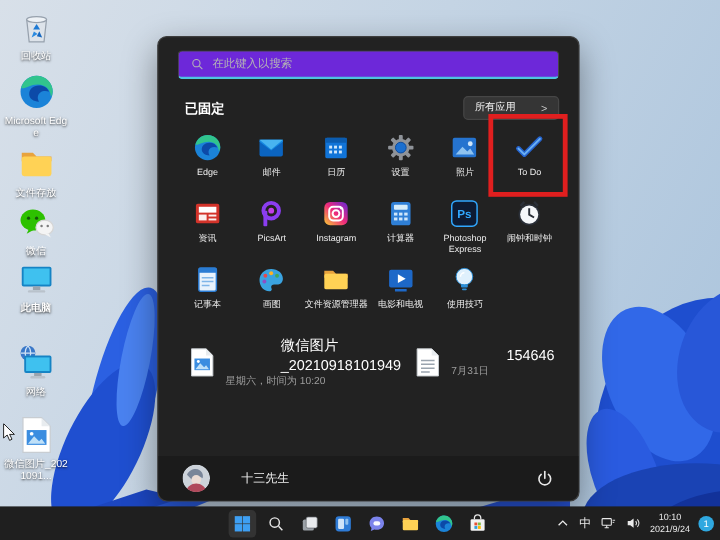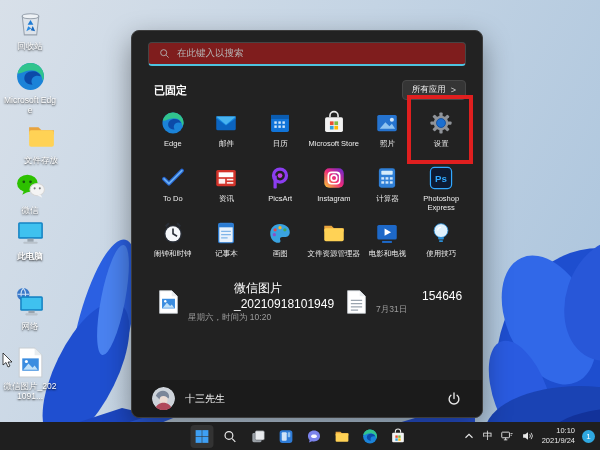--- a/index.html
+++ b/index.html
@@ -13,58 +13,58 @@
   .desk-icon{position:absolute;left:2px;width:56px;display:flex;flex-direction:column;align-items:center;gap:2px;cursor:default;}
   .desk-icon .icon{width:33px;height:33px;}
   .desk-icon .dlabel{font-size:8.5px;color:#fff;text-align:center;line-height:1.2;
     text-shadow:0 1px 2px rgba(0,0,0,.85);word-break:break-all;}
   .icon{display:inline-flex;}
   .icon svg{width:100%;height:100%;display:block;}
   
   .start-menu{position:absolute;left:131px;top:30px;width:352px;height:388px;
     background:#222222;border:1px solid #3d3d3d;border-radius:8px;
     box-shadow:0 10px 28px rgba(0,0,0,.4);display:flex;flex-direction:column;box-sizing:border-box;z-index:5;}
-  .search-box{margin:11px 16px 0;height:21px;background:#7f1d1d;border:1px solid #454545;
+  .search-box{margin:11px 16px 0;height:21px;background:#6d28d9;border:1px solid #454545;
     border-bottom:2px solid #4ec3e0;border-radius:4px;display:flex;align-items:center;gap:7px;
     padding:0 10px;color:#b5b5b5;font-size:9.5px;}
   .search-box .icon{width:11px;height:11px;}
   .pinned-header{display:flex;justify-content:space-between;align-items:center;margin:14px 16px 4px 22px;}
   .sec-title{font-size:11px;font-weight:bold;color:#ffffff;}
   .all-apps-btn{font-size:8.5px;color:#f0f0f0;background:#353535;border:1px solid #464646;
-    border-radius:4px;padding:3px 9px;display:flex;gap:5px;align-items:center;cursor:pointer;}
+    border-radius:4px;padding:3px 9px;display:flex;gap:21px;align-items:center;cursor:pointer;}
   .all-apps-btn .chev{font-size:9px;color:#cfcfcf;}
   .app-grid{display:grid;grid-template-columns:repeat(6,1fr);grid-auto-rows:55px;margin:2px 14px 0;}
   .app-tile{display:flex;flex-direction:column;align-items:center;padding-top:4px;border-radius:4px;cursor:pointer;}
   .app-tile .icon{width:26px;height:26px;}
   .app-tile .alabel{font-size:7.5px;color:#eeeeee;text-align:center;line-height:1.2;margin-top:3px;max-width:54px;}
   .rec-header{margin:12px 16px 2px 22px;}
   .rec-items{display:grid;grid-template-columns:1fr 1fr;margin:6px 16px 0 20px;}
   .rec-item{display:flex;gap:9px;align-items:center;padding:4px 6px;border-radius:4px;cursor:pointer;}
   .rec-item .icon{width:21px;height:26px;flex:0 0 auto;}
   .rec-title{font-size:12px;color:#ffffff;line-height:1.3;margin-left:46px;}
   .rec-sub{font-size:8.5px;color:#9d9d9d;line-height:1.3;}
   .user-bar{margin-top:auto;height:37px;background:#1b1b1b;border-radius:0 0 8px 8px;
-    display:flex;align-items:center;gap:10px;padding:0 20px;}
+    display:flex;align-items:center;gap:26px;padding:0 20px;}
   .avatar{width:23px;height:23px;border-radius:50%;overflow:hidden;flex:0 0 auto;cursor:pointer;}
   .user-name{font-size:10px;color:#f0f0f0;cursor:pointer;}
   .power-btn{margin-left:auto;width:16px;height:16px;cursor:pointer;}
   
   .annotation-box{position:absolute;left:407px;top:95px;width:58px;height:61px;
     border:4px solid #e01f1f;z-index:9;pointer-events:none;}
   
   .taskbar{position:absolute;left:0;bottom:0;width:600px;height:28px;background:#1f1f1f;z-index:6;}
   .tb-center{position:absolute;left:50%;top:0;height:28px;transform:translateX(-50%);
     display:flex;align-items:center;gap:5px;}
   .tb-btn{width:23px;height:23px;border-radius:4px;display:flex;align-items:center;justify-content:center;cursor:pointer;}
   .tb-btn .icon{width:17px;height:17px;}
   .tb-btn.active{background:rgba(255,255,255,.09);}
   .tb-tray{position:absolute;right:5px;top:0;height:28px;display:flex;align-items:center;gap:7px;}
   .tray-ic{width:14px;height:14px;cursor:pointer;}
   .tray-ime{font-size:10px;color:#eaeaea;cursor:pointer;}
-  .tray-clock{text-align:right;font-size:7.5px;color:#eaeaea;line-height:1.3;cursor:pointer;}
+  .tray-clock{text-align:center;font-size:7.5px;color:#eaeaea;line-height:1.3;cursor:pointer;}
   .tray-badge{width:13px;height:13px;border-radius:50%;background:#2fa8e0;color:#fff;
     font-size:8px;display:flex;align-items:center;justify-content:center;cursor:pointer;}
   .cursor{position:absolute;left:2px;top:353px;width:11px;height:15px;z-index:8;pointer-events:none;}
 </style>
 </head>
 <body>
 
 <svg class="wallpaper" viewBox="0 0 600 450">
   <ellipse cx="600" cy="368" rx="104" ry="120" fill="#1e4ecf"></ellipse>
   <ellipse cx="549" cy="320" rx="42" ry="68" fill="#3168e8" transform="rotate(-24 549 320)"></ellipse>
@@ -96,30 +96,30 @@
     <div class="desk-icon" style="top: 60px; align-items: center;">
       <span class="icon">
         <svg viewBox="0 0 32 32">
           <circle cx="16" cy="16" r="13" fill="#1b83d8"></circle>
           <path d="M3.5 13C5 7 10 3 16 3c7 0 13 5.5 13 12.5 0 2-.6 3.5-1.5 4.5 0-6-4.5-10-10.5-10-6.5 0-10.5 4-13.5 3z" fill="#31c48d"></path>
           <path d="M10 18c0-4 3-7 8-7 4 0 7 2 8 5-2-1-5-1-7 .5-2.5 2-2.5 5-1 7.5-4.5 0-8-2.5-8-6z" fill="#0c4aa8"></path>
         </svg>
       </span>
       <div class="dlabel">Microsoft Edge</div>
     </div>
-    <div class="desk-icon" style="top: 120px; align-items: flex-end;">
+    <div class="desk-icon" style="top: 120px;">
       <span class="icon">
         <svg viewBox="0 0 32 32">
           <path d="M4 7h9l3 3h12v4H4z" fill="#e8a33d"></path>
           <rect x="4" y="10" width="24" height="16" rx="2" fill="#ffd255"></rect>
         </svg>
       </span>
       <div class="dlabel">文件存放</div>
     </div>
-    <div class="desk-icon" style="top: 170px;">
+    <div class="desk-icon" style="top: 170px; font-family: Liberation Mono, monospace;">
       <span class="icon">
         <svg viewBox="0 0 32 32">
           <ellipse cx="13" cy="13" rx="10" ry="8.5" fill="#2dc100"></ellipse>
           <path d="M8 24l2-4.5 4.5 1z" fill="#2dc100"></path>
           <circle cx="9.5" cy="11.5" r="1.3" fill="#14550c"></circle>
           <circle cx="16" cy="11.5" r="1.3" fill="#14550c"></circle>
           <ellipse cx="22.5" cy="19" rx="7" ry="6" fill="#f4f4f4" stroke="#d5d5d5"></ellipse>
           <path d="M27.5 27l-1.8-3.2-3 .6z" fill="#f4f4f4"></path>
           <circle cx="20" cy="17.8" r="1" fill="#7c7c7c"></circle>
           <circle cx="25" cy="17.8" r="1" fill="#7c7c7c"></circle>
@@ -222,54 +222,41 @@
               <rect x="14" y="19" width="3" height="3"></rect>
               <rect x="19" y="19" width="3" height="3"></rect>
             </g>
           </svg>
         </span>
         <div class="alabel">日历</div>
       </div>
       <div class="app-tile">
         <span class="icon">
           <svg viewBox="0 0 32 32">
-            <path d="M11 9V7a5 5 0 0 1 10 0v2" stroke="#e8e8e8" stroke-width="2" fill="none"></path>
-            <rect x="5" y="9" width="22" height="18" rx="2" fill="#f2f2f2"></rect>
-            <rect x="11" y="14" width="4.5" height="4.5" fill="#e94f32"></rect>
-            <rect x="16.5" y="14" width="4.5" height="4.5" fill="#7fbb42"></rect>
-            <rect x="11" y="19.5" width="4.5" height="4.5" fill="#32a0da"></rect>
-            <rect x="16.5" y="19.5" width="4.5" height="4.5" fill="#ffb900"></rect>
-          </svg>
-        </span>
-        <div class="alabel">Microsoft Store</div>
-      </div>
-      <div class="app-tile">
-        <span class="icon">
-          <svg viewBox="0 0 32 32">
-            <rect x="4" y="6" width="24" height="20" rx="2" fill="#2573cf"></rect>
-            <path d="M7 23l7-8 5 5 3-3 4 6z" fill="#8fc3f0"></path>
-            <circle cx="22" cy="12" r="2.5" fill="#cfe6fa"></circle>
-          </svg>
-        </span>
-        <div class="alabel">照片</div>
-      </div>
-      <div class="app-tile">
-        <span class="icon">
-          <svg viewBox="0 0 32 32">
             <g fill="#8f9399">
               <rect x="14" y="3" width="4" height="26" rx="1"></rect>
               <rect x="14" y="3" width="4" height="26" rx="1" transform="rotate(90 16 16)"></rect>
               <rect x="14" y="3" width="4" height="26" rx="1" transform="rotate(45 16 16)"></rect>
               <rect x="14" y="3" width="4" height="26" rx="1" transform="rotate(-45 16 16)"></rect>
             </g>
             <circle cx="16" cy="16" r="9" fill="#8f9399"></circle>
             <circle cx="16" cy="16" r="5.5" fill="#1b6fd0" stroke="#0c4a9c" stroke-width="1"></circle>
           </svg>
         </span>
         <div class="alabel">设置</div>
+      </div>
+      <div class="app-tile">
+        <span class="icon">
+          <svg viewBox="0 0 32 32">
+            <rect x="4" y="6" width="24" height="20" rx="2" fill="#2573cf"></rect>
+            <path d="M7 23l7-8 5 5 3-3 4 6z" fill="#8fc3f0"></path>
+            <circle cx="22" cy="12" r="2.5" fill="#cfe6fa"></circle>
+          </svg>
+        </span>
+        <div class="alabel">照片</div>
       </div>
       <div class="app-tile">
         <span class="icon">
           <svg viewBox="0 0 32 32">
             <path d="M5 17l6 6L27 7" stroke="#2564cf" stroke-width="5" fill="none" stroke-linecap="round" stroke-linejoin="round"></path>
             <path d="M5 17l6 6L27 7" stroke="#6ab0f3" stroke-width="2" fill="none" stroke-linecap="round" stroke-linejoin="round"></path>
           </svg>
         </span>
         <div class="alabel">To Do</div>
       </div>

